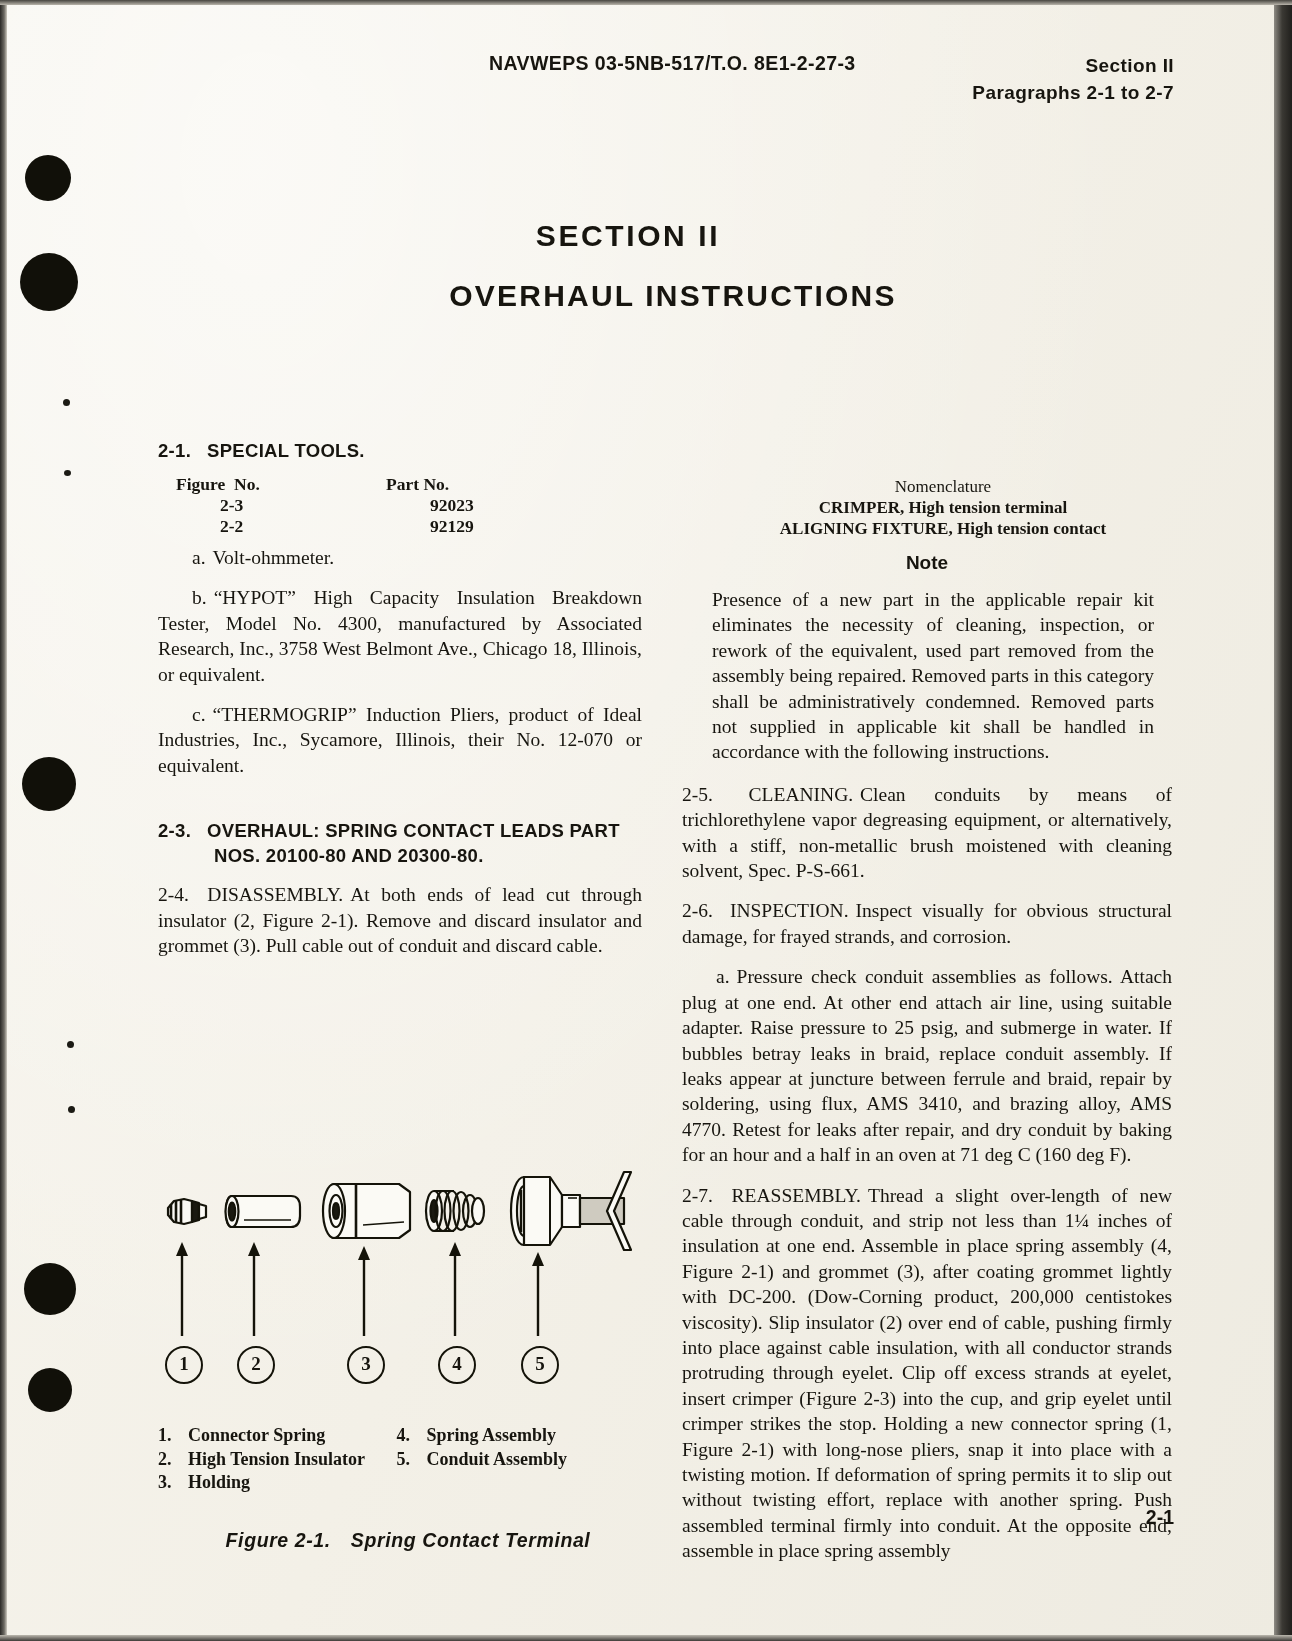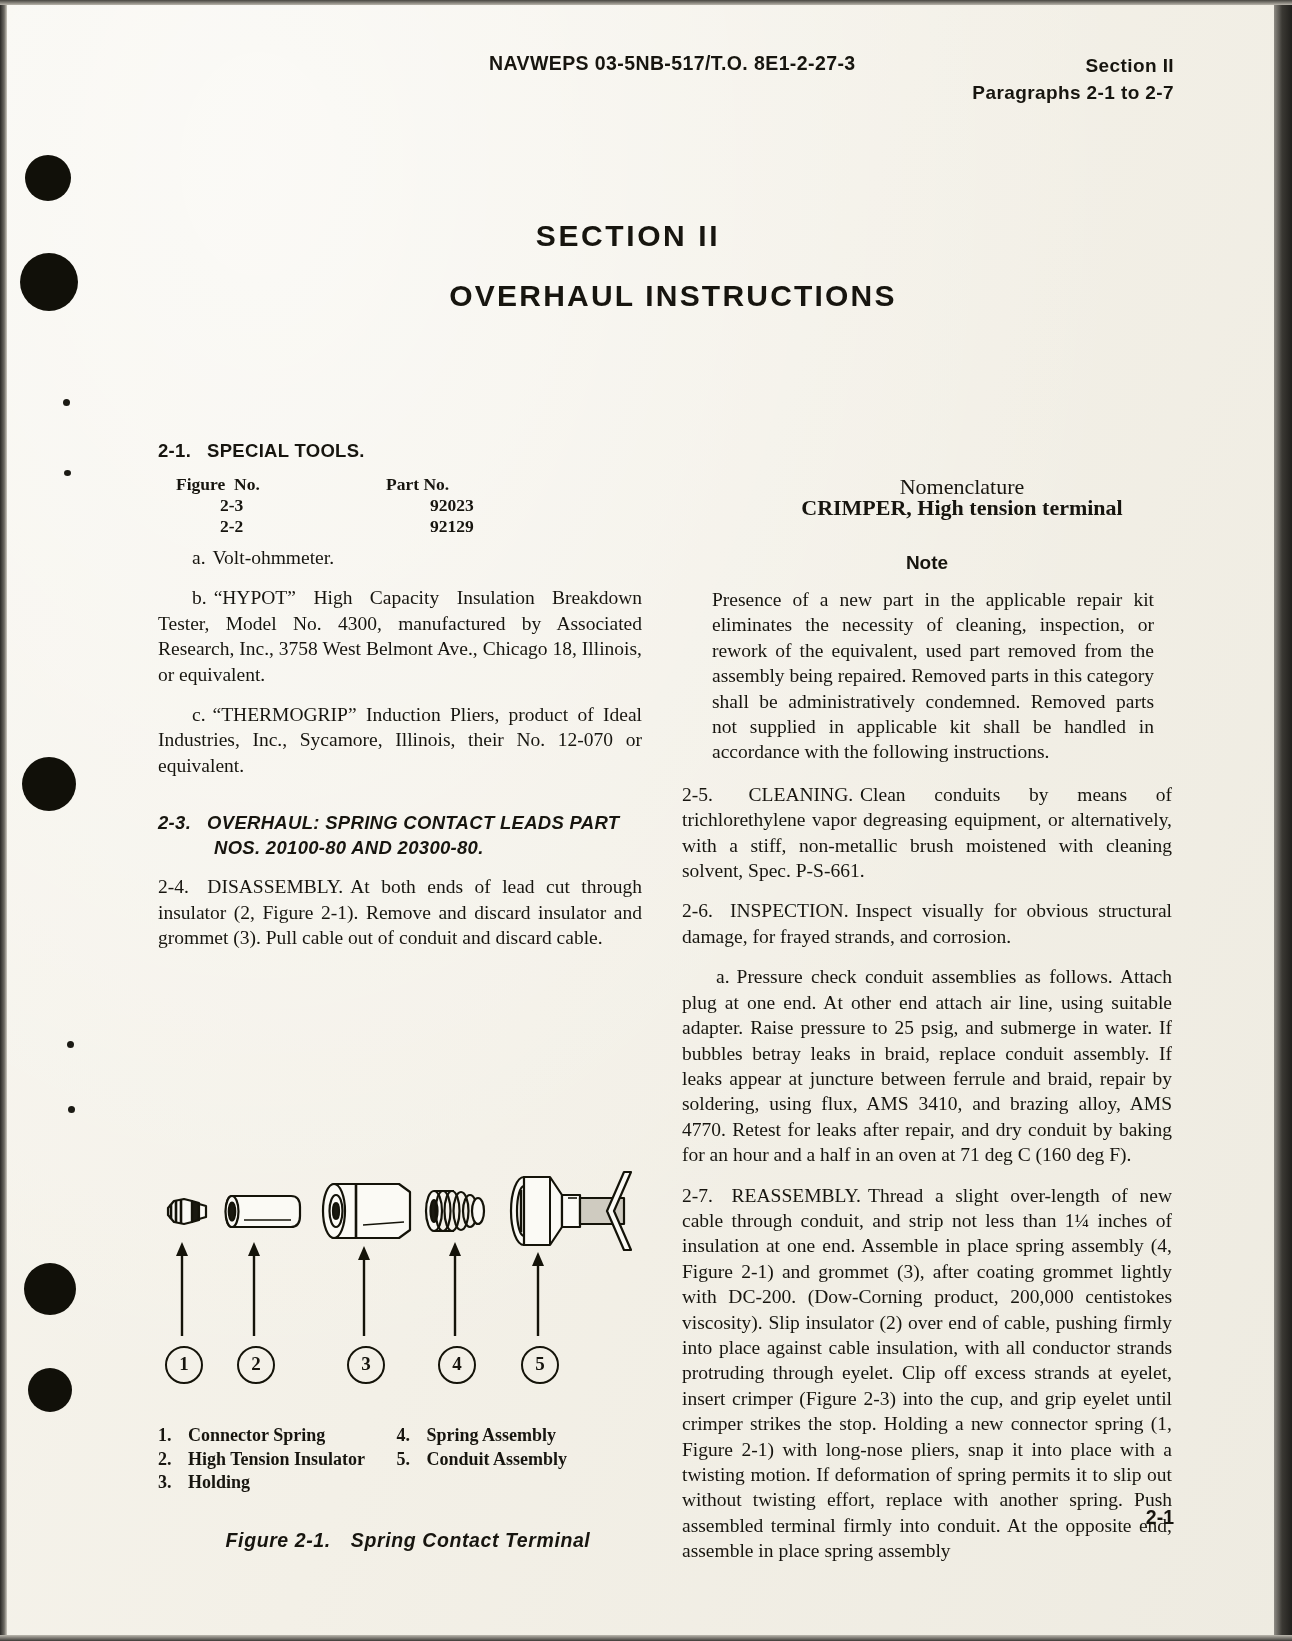--- a/index.html
+++ b/index.html
@@ -168,26 +168,26 @@
     padding-left: 18px;
   }
   .tools-row { display: block; white-space: pre; }
   .tt-fig { display: inline-block; width: 210px; }
   .tt-part { display: inline-block; }
   .tt-head-fig { display: inline-block; width: 210px; }
 
   
   .nomen {
     position: absolute;
-    left: 715px;
+    left: 696px;
     top: 476px;
     width: 494px;
     text-align: center;
     font-family: "Liberation Serif", serif;
-    font-size: 22px;
+    font-size: 17px;
     line-height: 21px;
   }
   .nomen .nomen-head { font-weight: normal; }
   .nomen .nomen-line { font-weight: bold; }
 
   .note-head {
     text-align: center;
     font-family: "Liberation Sans", sans-serif;
     font-weight: bold;
     font-size: 19px;
@@ -311,34 +311,35 @@
     </p>
 
     <p class="body indent">
       <span class="lbl">b.</span><span>“HYPOT” High Capacity Insulation Breakdown Tester, Model No. 4300, manufactured by Associated Research, Inc., 3758 West Belmont Ave., Chicago 18, Illinois, or equivalent.</span>
     </p>
 
     <p class="body indent">
       <span class="lbl">c.</span><span>“THERMOGRIP” Induction Pliers, product of Ideal Industries, Inc., Sycamore, Illinois, their No. 12-070 or equivalent.</span>
     </p>
 
-    <h3 class="para-head two-line" style="margin-top:32px; margin-bottom:14px;font-style:italic;">
+    <h3 class="para-head two-line" style="margin-top:40px; margin-bottom:14px;">
       <span class="num">2-3.</span><span>OVERHAUL:   SPRING  CONTACT  LEADS PART</span>
       <span class="head-indent">NOS. 20100-80 AND 20300-80.</span>
     </h3>
 
     <p class="body">
       <span class="lbl">2-4.</span>
       <span class="lbl">DISASSEMBLY.</span><span>At both ends of lead cut through insulator (2, Figure 2-1).  Remove and discard insulator and grommet (3).  Pull cable out of conduit and discard cable.</span>
     </p>
   </div>
 
   <div class="nomen">
     <div class="nomen-head">Nomenclature</div>
     <div class="nomen-line">CRIMPER, High tension terminal</div>
+    <div class="nomen-line">ALIGNING  FIXTURE, High  tension  contact</div>
   </div>
 
   <div class="col-right" style="top:552px;">
 
     <div class="note-head">Note</div>
     <div class="note-body">Presence of a new part in the applicable repair kit eliminates the necessity of cleaning, inspection, or rework of the equivalent, used part removed from the assembly being repaired.  Removed parts in this category shall be administratively condemned. Removed parts not supplied in applicable kit shall be handled in accordance with the following instructions.</div>
 
     <p class="body">
       <span class="lbl">2-5.</span>
       <span class="lbl">CLEANING.</span><span>Clean conduits by means of trichlorethylene vapor degreasing equipment, or alternatively, with a stiff, non-metallic brush moistened with cleaning solvent, Spec. P-S-661.</span>

